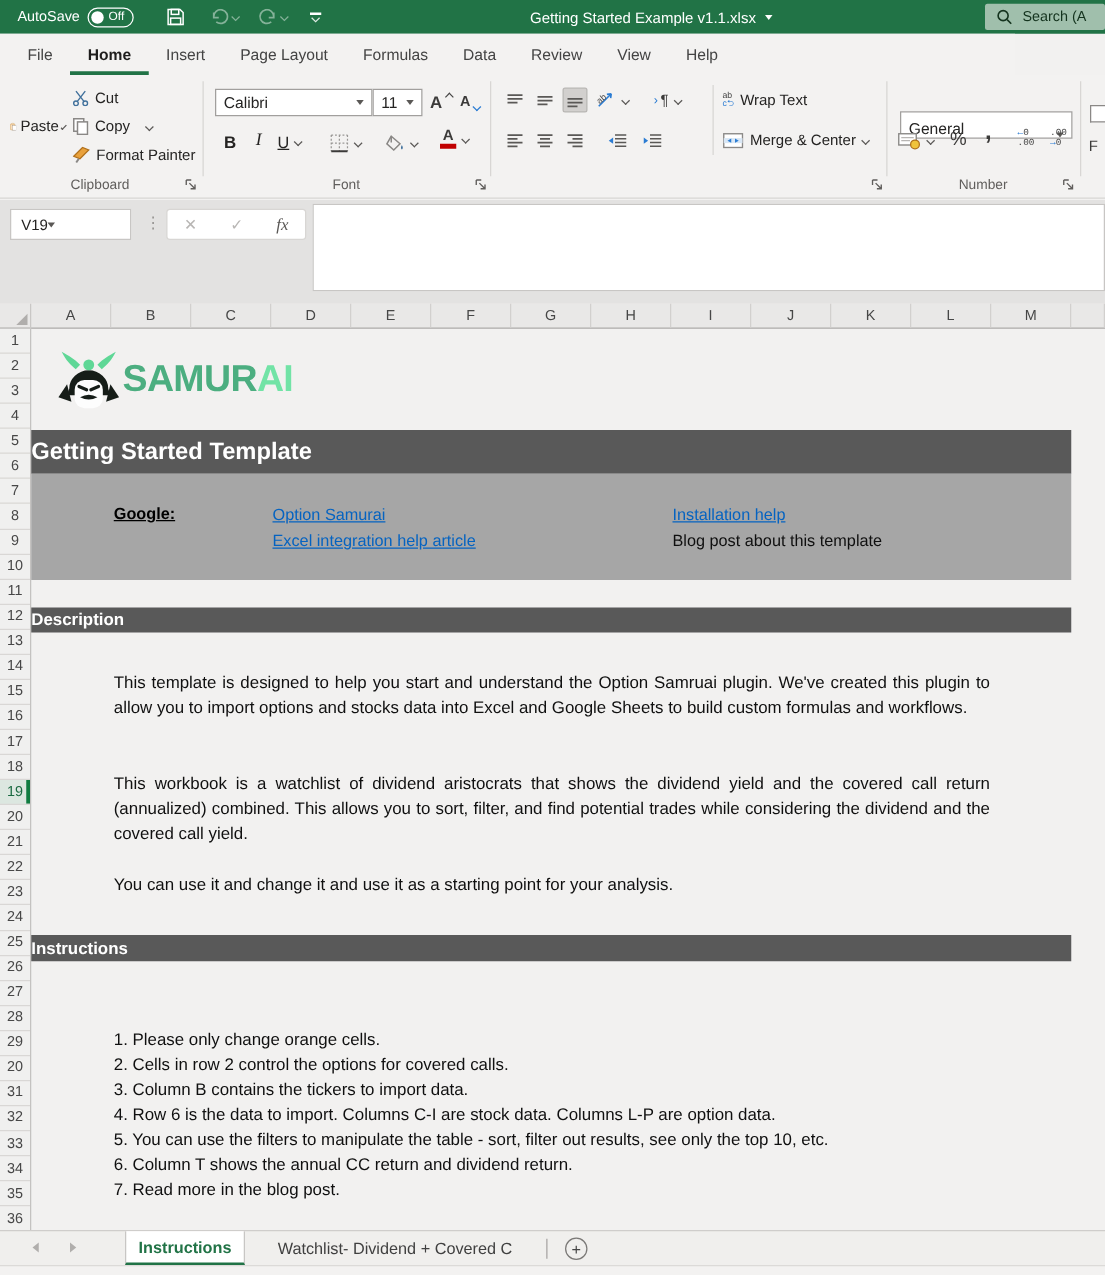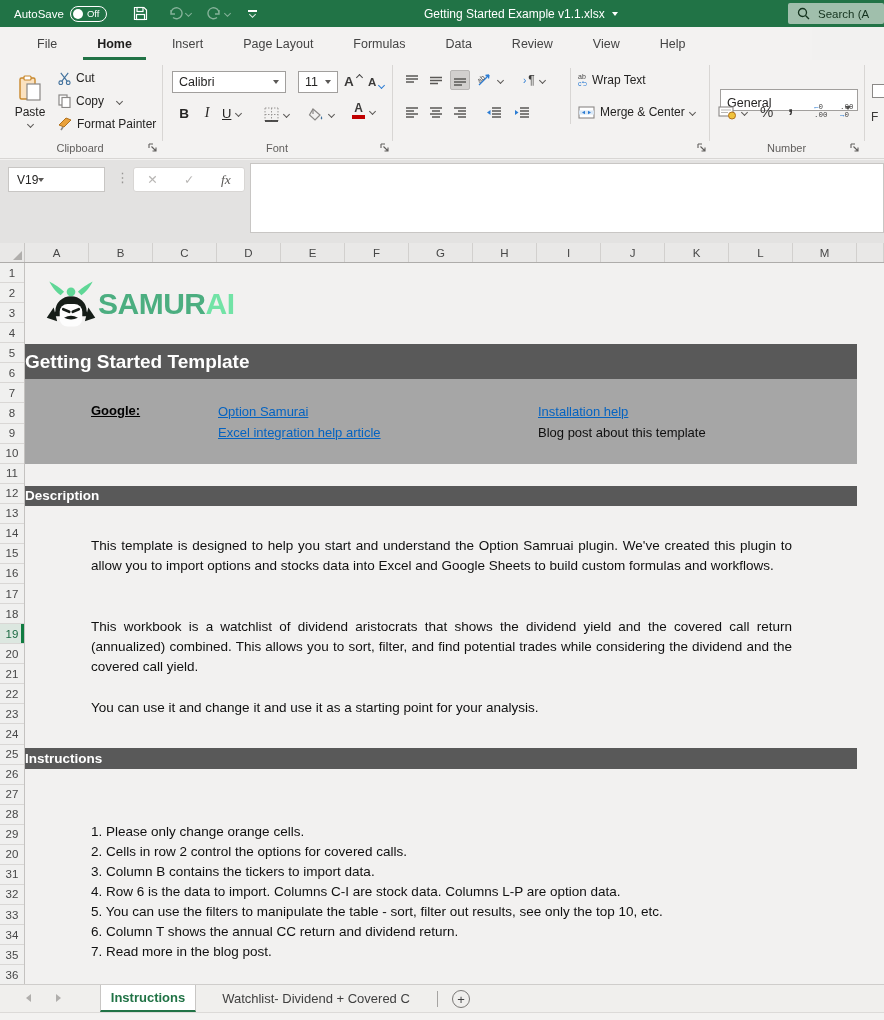--- a/index.html
+++ b/index.html
@@ -22,21 +22,21 @@
   .chev.dim { border-color:rgba(255,255,255,.45); }
   .tri { display:inline-block; width:0; height:0; border-left:3.5px solid transparent; border-right:3.5px solid transparent; border-top:4.5px solid #5a5856; }
   .tri.white { border-top-color:#fff; }
   .doc-title { position:absolute; left:424px; top:0; height:27px; display:flex; align-items:center; gap:7px;
                color:#fff; font-size:12px; }
   .searchbox { position:absolute; left:788px; top:3px; width:96px; height:21px; background:#a0bfac;
                border-radius:2px; display:flex; align-items:center; gap:8px; padding-left:9px;
                color:#14331e; font-size:11.5px; overflow:hidden; white-space:nowrap; }
 
   
-  .tabsrow { left:0; top:27px; width:812px; height:33px; background:#f3f2f1; display:flex; align-items:stretch; padding-left:23px; font-size:12.5px; color:#444;gap:12px; }
+  .tabsrow { left:0; top:27px; width:812px; height:33px; background:#f3f2f1; display:flex; align-items:stretch; padding-left:8px; font-size:12.5px; color:#444; }
   .rtab { display:flex; align-items:center; padding:0 14px; cursor:default; }
   .rtab.active { color:#1e1d1c; font-weight:700; border-bottom:3px solid #217346; padding-top:3px; }
 
   
   .ribbon { left:0; top:60px; width:884px; height:99px; background:#f3f2f1; border-bottom:1px solid #d8d6d4; font-size:12px; color:#252423; }
   .gsep { position:absolute; top:5px; width:1px; height:76px; background:#d8d6d4; }
   .glabel { position:absolute; top:82px; font-size:11px; color:#605e5c; text-align:center; }
   .launcher { position:absolute; top:83px; width:10px; height:10px; }
   .rbtn { position:absolute; display:flex; align-items:center; gap:5px; height:20px;justify-content:center; }
   .combo { position:absolute; height:22px; background:#fff; border:1px solid #a19f9d; display:flex; align-items:center; justify-content:space-between; padding:0 6px; font-size:12.5px; }
@@ -155,21 +155,21 @@
     <span class="rtab">Page Layout</span>
     <span class="rtab">Formulas</span>
     <span class="rtab">Data</span>
     <span class="rtab">Review</span>
     <span class="rtab">View</span>
     <span class="rtab">Help</span>
   </div>
 
   <div class="abs ribbon">
 
-    <div class="abs" style="left:8px;top:4px;width:44px;height:74px;display:flex;flex-direction:column;align-items:center;justify-content:center;gap:3px;">
+    <div class="abs" style="left:8px;top:4px;width:44px;height:74px;display:flex;align-items:center;gap:3px;">
       <svg width="24" height="27" viewBox="0 0 24 27">
         <rect x="2" y="3" width="15" height="21" rx="1.5" fill="#fbe2c0" stroke="#c8882c" stroke-width="1.4"></rect>
         <rect x="6" y="1" width="7" height="4" rx="1" fill="#fff" stroke="#c8882c" stroke-width="1.2"></rect>
         <rect x="9" y="9" width="13" height="16" fill="#fff" stroke="#8a8886" stroke-width="1.2"></rect>
       </svg>
       <span>Paste</span>
       <span class="chev"></span>
     </div>
     <div class="rbtn" style="left:58px;top:8px;">
       <svg width="13" height="13" viewBox="0 0 14 14">
@@ -193,21 +193,21 @@
           <path d="M5 10 l-2 3" stroke="#8a8886" stroke-width="1.6"></path>
         </svg>
       <span>Format Painter</span>
     </div>
     <div class="glabel" style="left:0;width:160px;">Clipboard</div>
     <svg class="launcher" style="left:148px;" viewBox="0 0 10 10">
         <path d="M1 1 H5 M1 1 V5 M3.5 3.5 L8 8 M8 4.5 V8 H4.5" fill="none" stroke="#605e5c" stroke-width="1.1"></path>
       </svg>
     <div class="gsep" style="left:162px;"></div>
 
-    <div class="combo" style="left:172px;top:11px;width:114px;">
+    <div class="combo" style="left:172px;top:11px;width:126px;">
       <span>Calibri</span>
         <span class="tri"></span>
     </div>
     <div class="combo" style="left:298px;top:11px;width:40px;">
       <span>11</span>
         <span class="tri"></span>
     </div>
     <div class="rbtn" style="left:344px;top:11px;">
       <span class="bigA">A</span>
         <span class="chev" style="transform:rotate(225deg);margin:-8px 0 0 -2px;border-color:#444;"></span>

